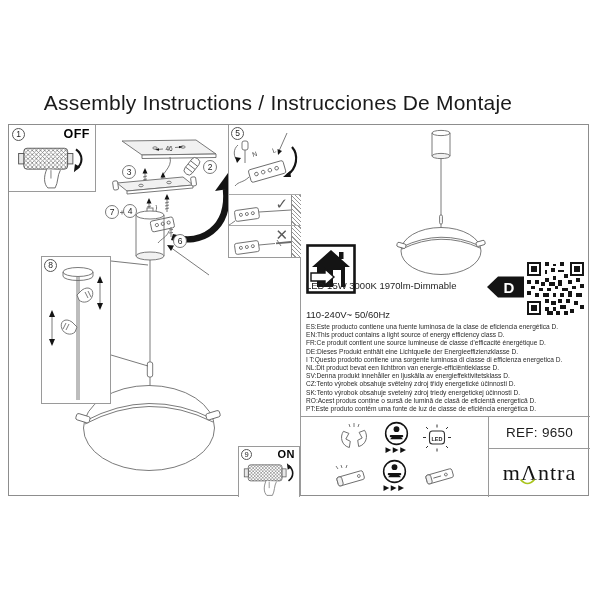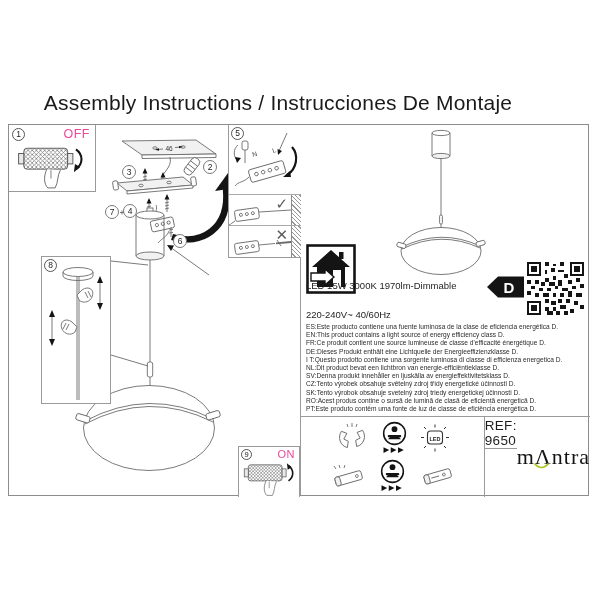--- a/index.html
+++ b/index.html
@@ -19,35 +19,35 @@
   .numcirc{position:absolute;width:13px;height:13px;border:1px solid #555;border-radius:50%;font-size:8.5px;line-height:11px;text-align:center;color:#222;background:#fff;z-index:3}
   .step1{position:absolute;left:0;top:0;width:87px;height:67px;border-right:1px solid #9a9a9a;border-bottom:1px solid #9a9a9a;background:#fff;z-index:2}
   .step5{position:absolute;left:219px;top:0;width:73px;height:133px;border-left:1px solid #9a9a9a;border-bottom:1px solid #9a9a9a;background:#fff;z-index:2}
   .s5a{position:relative;height:70px;border-bottom:1px solid #a9a9a9}
   .s5b{position:relative;height:31px;border-bottom:1px solid #a9a9a9}
   .s5c{position:relative;height:31px}
   .wall{position:absolute;right:0;top:0;bottom:0;width:10px;background:repeating-linear-gradient(45deg,#fff 0,#fff 2px,#979797 2px,#979797 3px);border-left:1px solid #8c8c8c}
   .mark{position:absolute;right:13px;top:0;font-size:15px;color:#5a5a5a;z-index:2}
   .step8{position:absolute;left:32px;top:131px;width:70px;height:148px;border:1px solid #9a9a9a;background:#fff;z-index:2}
   .step9{position:absolute;left:229px;top:321px;width:62px;height:51px;border:1px solid #9a9a9a;border-bottom:none;background:#fff;z-index:2}
-  .onoff{position:absolute;top:2px;right:5px;font-size:12.5px;font-weight:400;color:#ec4899;letter-spacing:.5px}
+  .onoff{position:absolute;top:2px;right:5px;font-size:12.5px;font-weight:700;color:#000000;letter-spacing:.5px}
   .onoff.small{font-size:11px;top:1px;right:4px}
   .right-panel{position:absolute;left:292px;top:0;width:289px;height:100%}
   .spec{position:absolute;left:5px;font-size:9.5px;color:#1d1d1d}
   .spec.l1{top:155px}
   .spec.l2{top:184px}
   .langs{position:absolute;left:5px;top:198px;width:283px}
   .langs div{font-size:6.6px;line-height:8.2px;color:#2b2b2b;white-space:nowrap}
   .bottom-row{position:absolute;left:0;top:291px;width:289px;height:81px;border-top:1px solid #9a9a9a;display:flex}
   .icons-cell{position:relative;width:188px;border-right:1px solid #9a9a9a}
   .icon-row{position:absolute;left:0;width:100%;display:flex;justify-content:center;align-items:center;gap:12px}
   .row1{top:4px}.row2{top:42px}
   .prof{display:flex;flex-direction:column;align-items:center}
   .tri{font-size:7.5px;letter-spacing:1.5px;color:#111;line-height:8px;margin-top:0}
-  .ref-cell{flex:1;display:flex;flex-direction:row}
+  .ref-cell{flex:1;display:flex;flex-direction:column}
   .ref-box{height:32px;border-bottom:1px solid #9a9a9a;display:flex;align-items:center;justify-content:center;font-size:13.5px;color:#1d1d1d;letter-spacing:.3px}
   .brand-box{flex:1;display:flex;align-items:center;justify-content:center}
   .brand{position:relative;font-family:Liberation Serif, serif;font-size:22px;color:#141414;letter-spacing:1px}
   .brand .arc{position:absolute;left:16px;bottom:-1px}
   .house{position:absolute;left:5px;top:119px}
   .darrow{position:absolute;left:186px;top:150px}
   .qr{position:absolute;left:226px;top:137px}
   .pendant{position:absolute;left:60px;top:2px}
 </style>
 </head>
@@ -377,21 +377,21 @@
             <rect x="13" y="23" width="2" height="2"></rect>
           <rect x="17" y="22" width="3" height="2"></rect>
             <rect x="22" y="24" width="2" height="2"></rect>
             <rect x="10" y="25" width="3" height="2"></rect>
             <rect x="15" y="25" width="2" height="2"></rect>
             <rect x="19" y="25" width="2" height="2"></rect>
         </g>
       </svg>
 
       <div class="spec l1">LED 15W 3000K 1970lm-Dimmable</div>
-      <div class="spec l2">220-240V~ 40/60Hz</div>
+      <div class="spec l2">110-240V~ 50/60Hz</div>
 
       <div class="langs">
         <div>ES:Este producto contiene una fuente luminosa de la clase de eficiencia energética D.</div>
         <div>EN:This product contains a light source of energy efficiency class D.</div>
         <div>FR:Ce produit contient une source lumineuse de classe d'efficacité énergétique D.</div>
         <div>DE:Dieses Produkt enthält eine Lichtquelle der Energieeffizienzklasse D.</div>
         <div>I T:Questo prodotto contiene una sorgente luminosa di classe di efficienza energetica D.</div>
         <div>NL:Dit product bevat een lichtbron van energie-efficiëntieklasse D.</div>
         <div>SV:Denna produkt innehåller en ljuskälla av energieffektivitetsklass D.</div>
         <div>CZ:Tento výrobek obsahuje světelný zdroj třídy energetické účinnosti D.</div>

